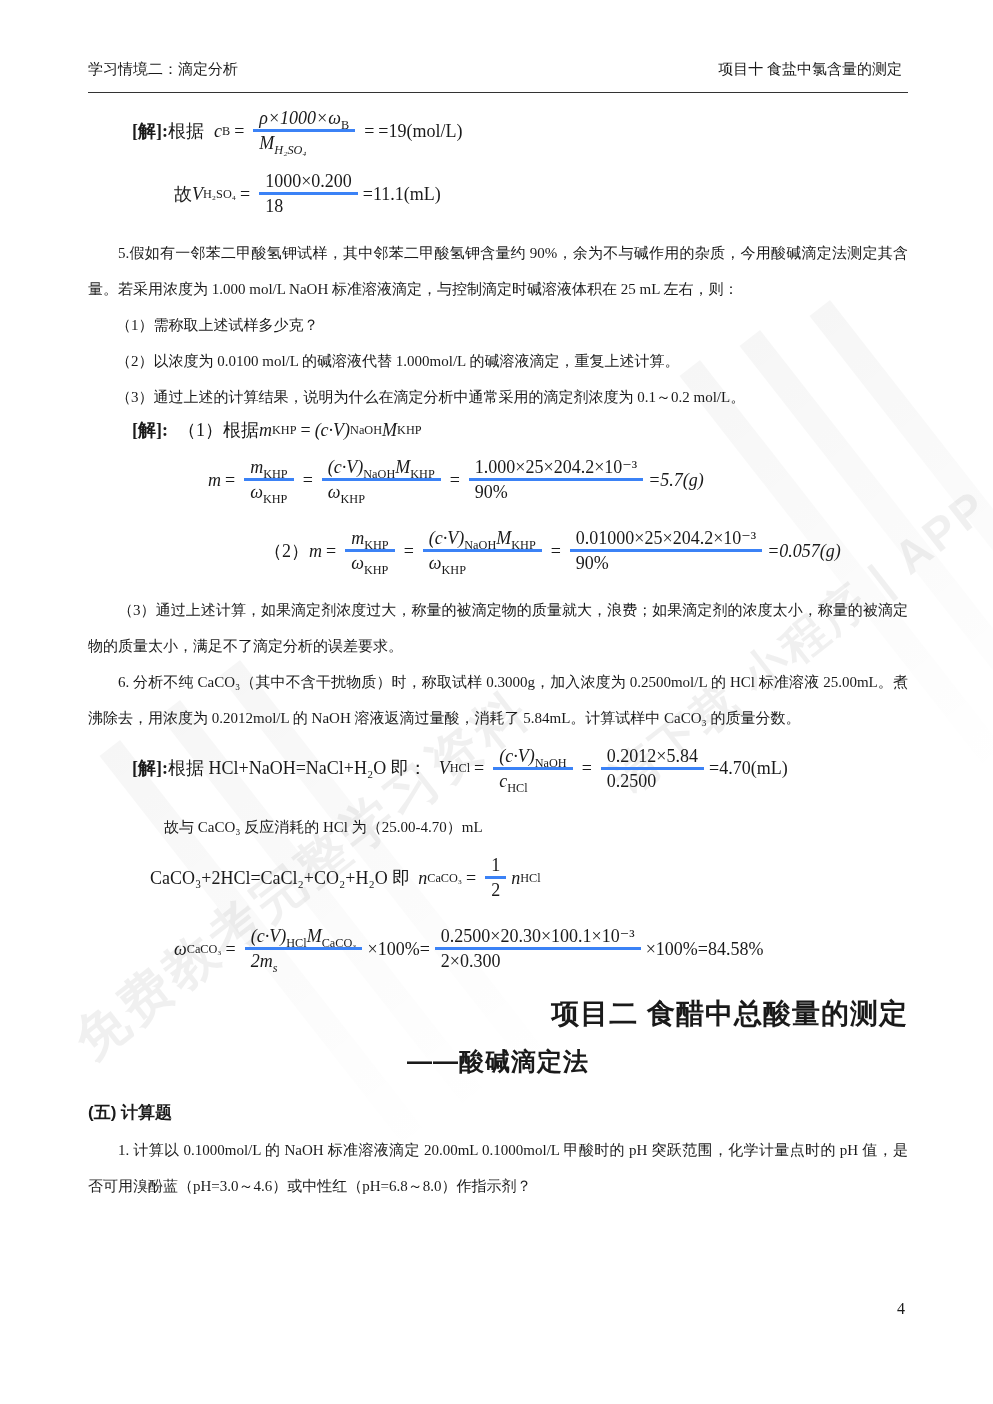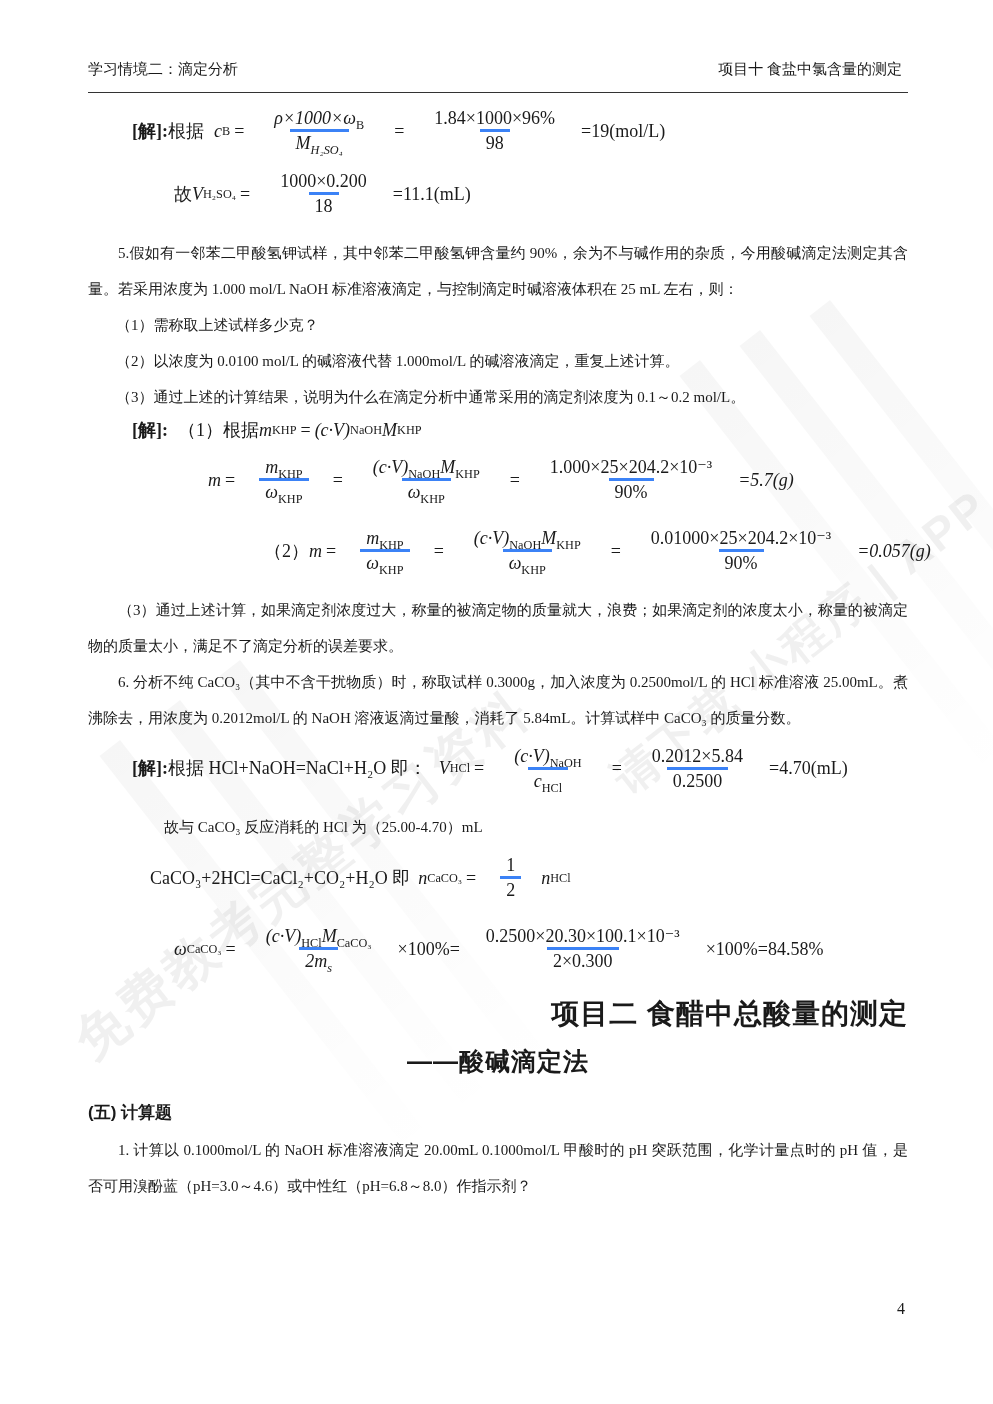--- a/index.html
+++ b/index.html
@@ -98,23 +98,22 @@
     font-size: 18px;
     display: inline-flex;
     align-items: center;
     vertical-align: middle;
     white-space: nowrap;
   }
   .it { font-style: italic; }
   .frac {
     display: inline-flex;
     flex-direction: column;
-    align-items: center;
     vertical-align: middle;
-    margin: 0 20px;
+    margin: 0 5px;
     line-height: 1.12;
   }
   .frac > .num { padding: 0 6px 1px; }
   .frac > .den { padding: 1px 6px 0; border-top: 3px solid #3b82f6; }
   sub { font-size: 0.68em; vertical-align: sub; line-height: 0; }
   .op { margin: 0 4px; }
 
   
   .sect-title {
     text-align: right;
@@ -185,24 +184,20 @@
           <span>根据</span>
         <span style="display:inline-block;width:10px"></span>
         <span class="it">c</span>
           <sub>B</sub>
         <span class="op">=</span>
         <span class="frac">
           <span class="num"><span class="it">ρ×1000×ω</span><sub>B</sub></span>
           <span class="den"><span class="it">M</span><sub class="it">H₂SO₄</sub></span>
         </span>
         <span class="op">=</span>
-        <span class="frac">
-          <span class="num">1.84×1000×96%</span>
-          <span class="den">98</span>
-        </span>
         <span>=19(mol/L)</span>
       </span>
     </div>
 
     <div class="sp-md"></div>
 
     <div class="mathline" style="padding-left:86px;">
       <span class="math">
         <span>故</span>
           <span class="it">V</span>

